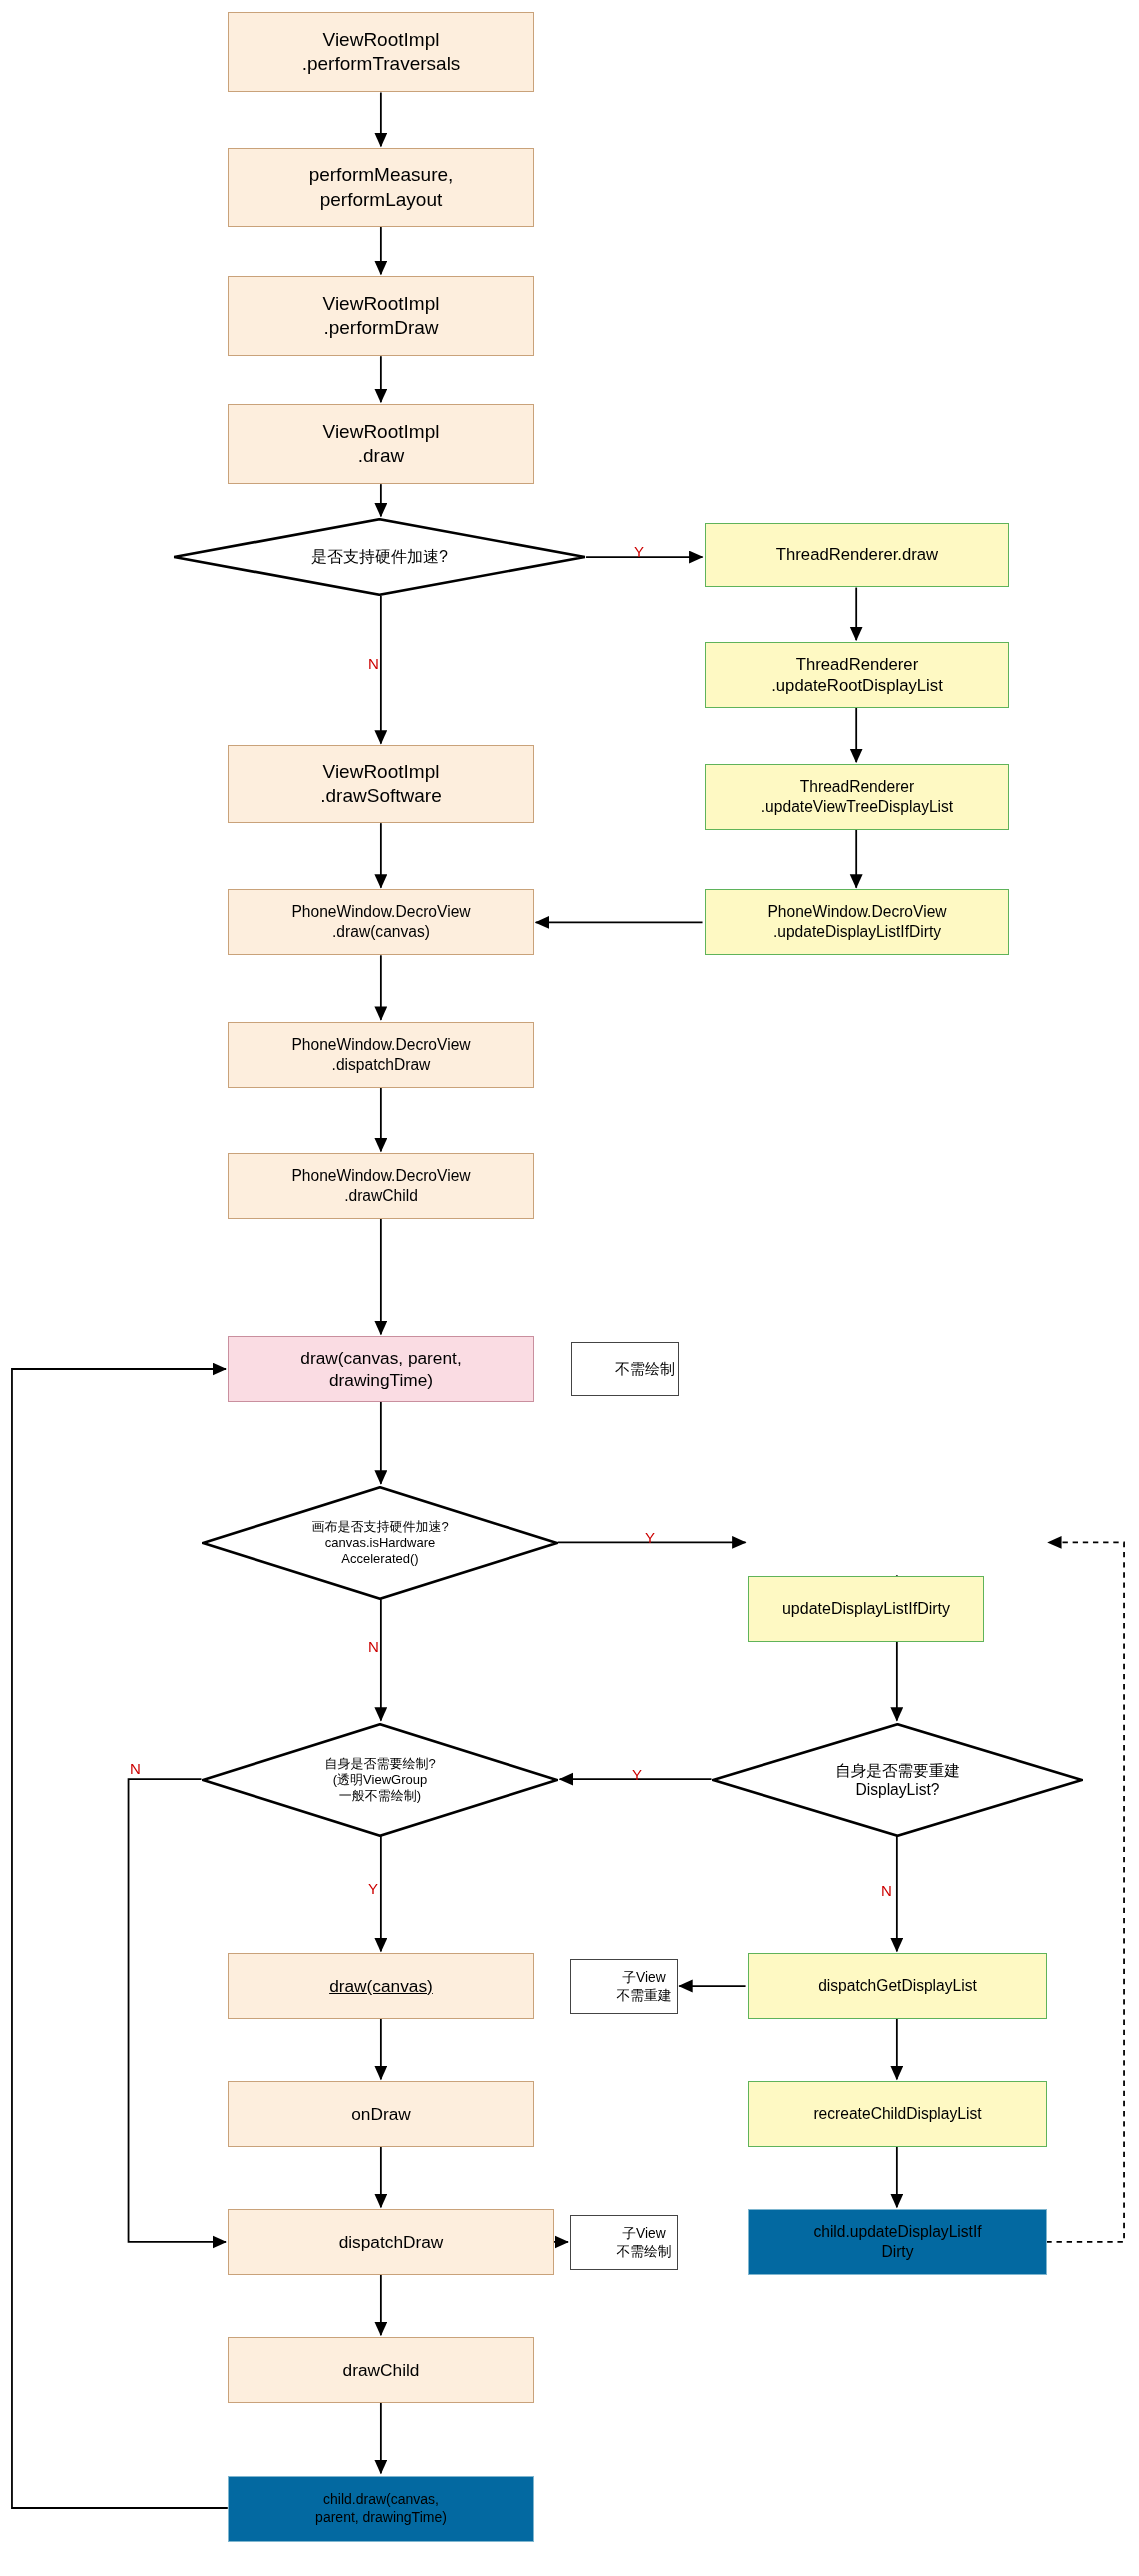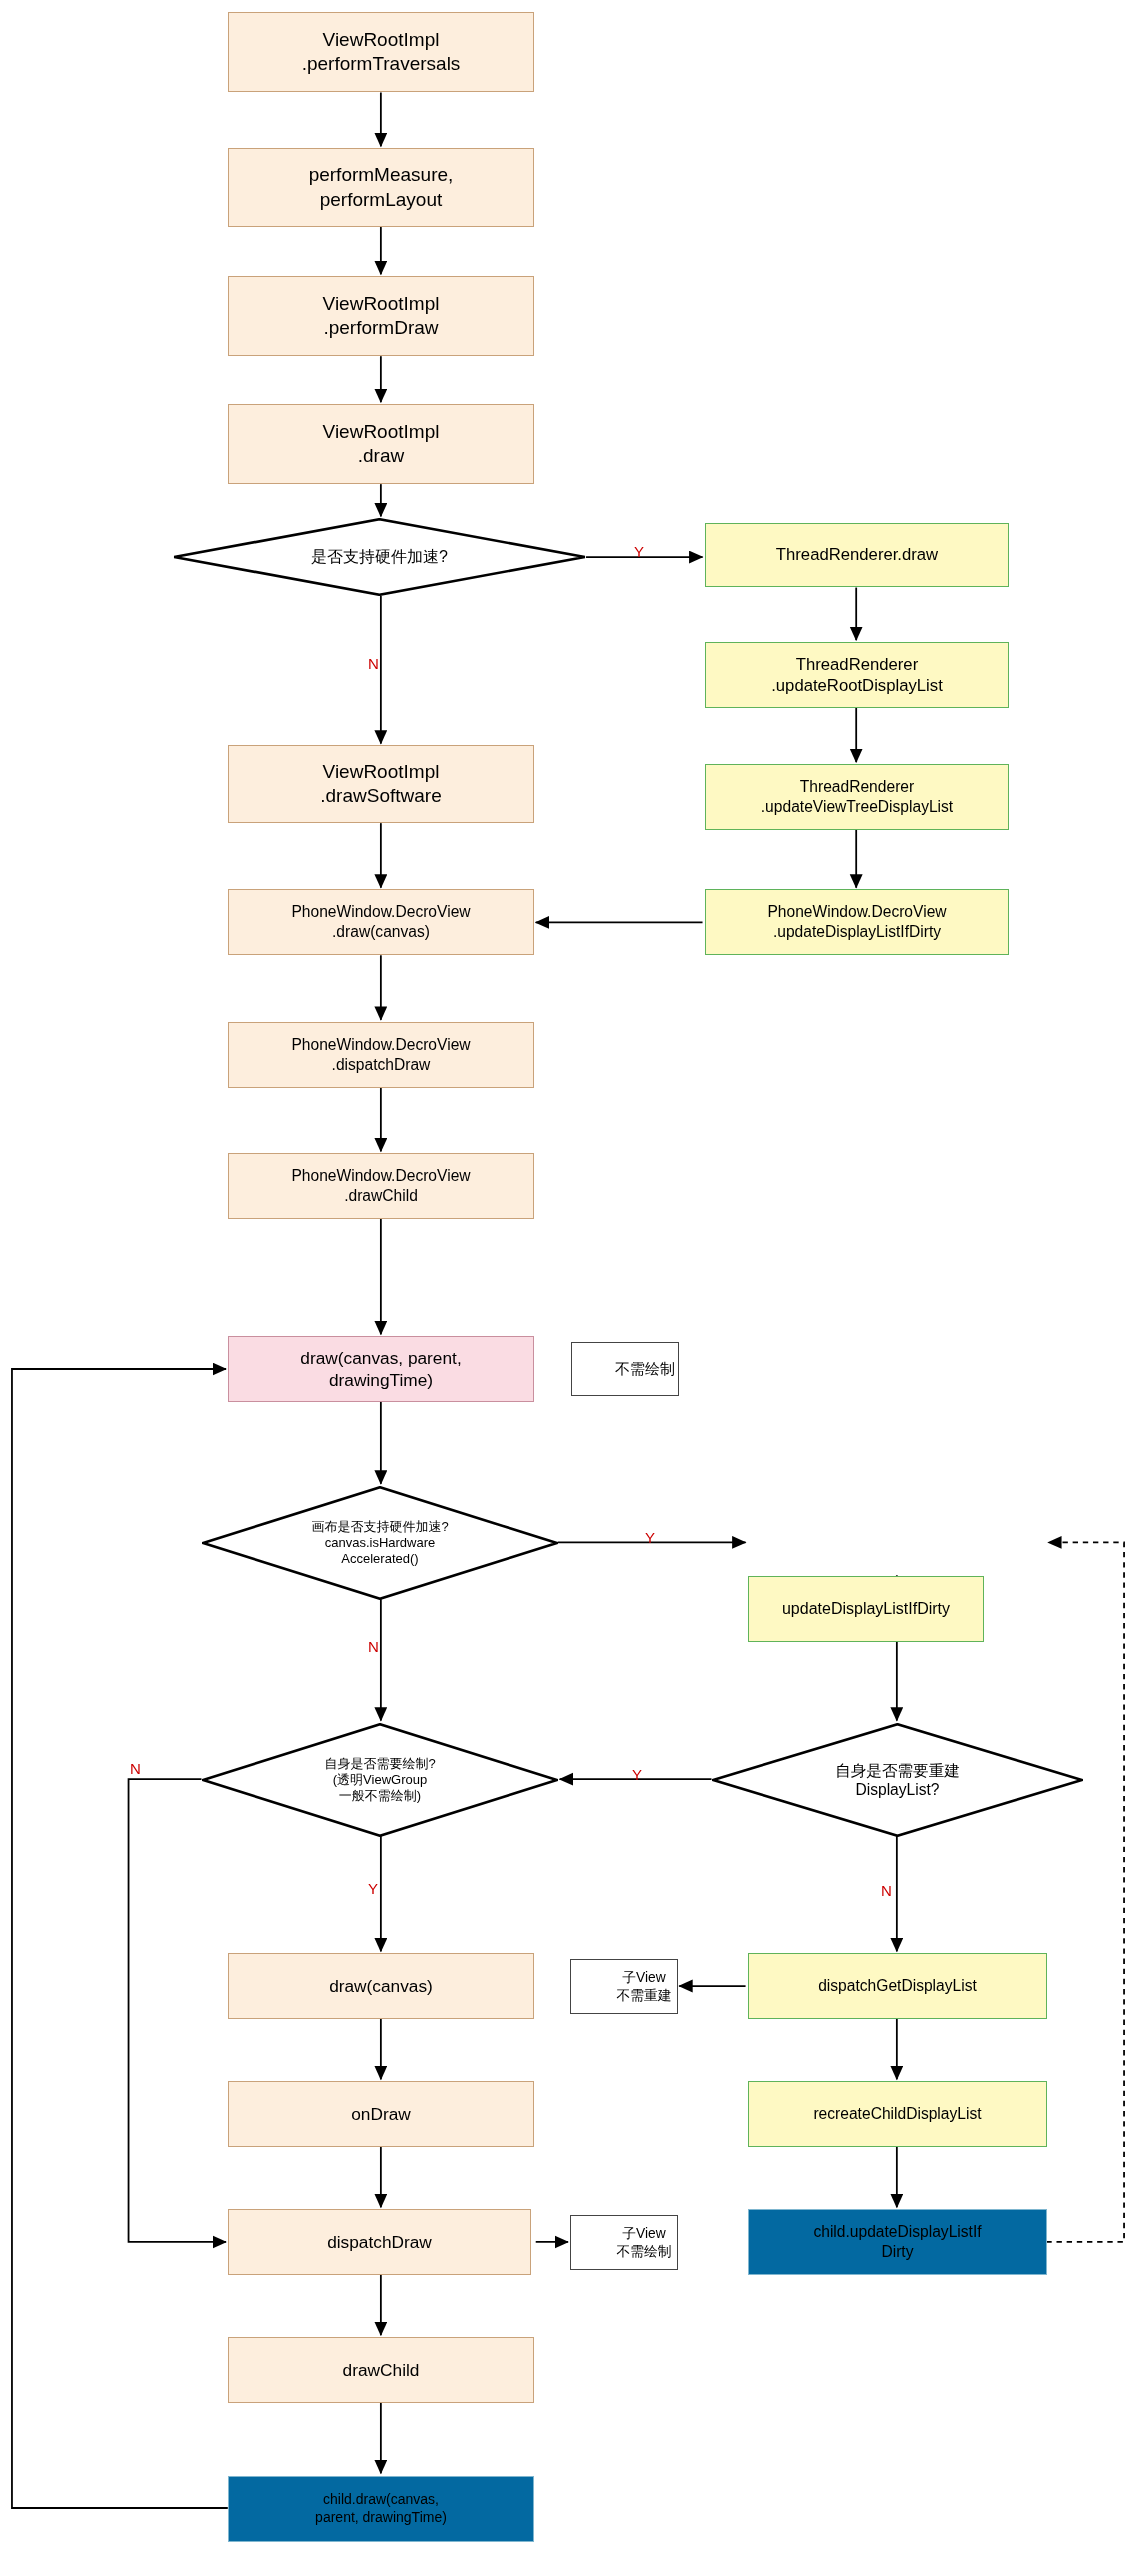--- a/index.html
+++ b/index.html
@@ -145,29 +145,29 @@
   </div>
 
   <div class="diamond" style="left:712px;top:1723px;width:371px;height:114px;font-size:15.6px;">
     <svg class="dshape" viewBox="0 0 620 190" preserveAspectRatio="none" xmlns="http://www.w3.org/2000/svg">
         <polygon points="310,2 618,95 310,188 2,95" fill="#ffffff" stroke="#000" stroke-width="2.6" vector-effect="non-scaling-stroke"></polygon>
       </svg>
     <span class="dlabel">自身是否需要重建
 DisplayList?</span>
   </div>
 
-  <div class="node n-orange" style="left:228px;top:1953px;width:306px;height:66px;font-size:17.3px;">draw(canvas)</div>
+  <div class="node n-orange" style="left:228px;top:1953px;width:306px;height:66px;font-size:17.3px;text-decoration:underline;">draw(canvas)</div>
   <div class="node n-white" style="left:570px;top:1959px;width:108px;height:55px;font-size:13.8px;">子View
 不需重建</div>
   <div class="node n-green" style="left:748px;top:1953px;width:299px;height:66px;font-size:15.6px;">dispatchGetDisplayList</div>
 
   <div class="node n-orange" style="left:228px;top:2081px;width:306px;height:66px;font-size:17.3px;">onDraw</div>
   <div class="node n-green" style="left:748px;top:2081px;width:299px;height:66px;font-size:15.6px;">recreateChildDisplayList</div>
 
-  <div class="node n-orange" style="left:228px;top:2209px;width:303px;height:66px;font-size:17.3px;">dispatchDraw</div>
+  <div class="node n-orange" style="left:228px;top:2209px;width:326px;height:66px;font-size:17.3px;">dispatchDraw</div>
   <div class="node n-white" style="left:570px;top:2215px;width:108px;height:55px;font-size:13.8px;">子View
 不需绘制</div>
   <div class="node n-blue" style="left:748px;top:2209px;width:299px;height:66px;font-size:15.6px;">child.updateDisplayListIf
 Dirty</div>
 
   <div class="node n-orange" style="left:228px;top:2337px;width:306px;height:66px;font-size:17.3px;">drawChild</div>
   <div class="node n-blue" style="left:228px;top:2476px;width:306px;height:66px;font-size:14px;">child.draw(canvas,
 parent, drawingTime)</div>
 
   <span class="lbl" style="left:634px;top:543px;">Y</span>

